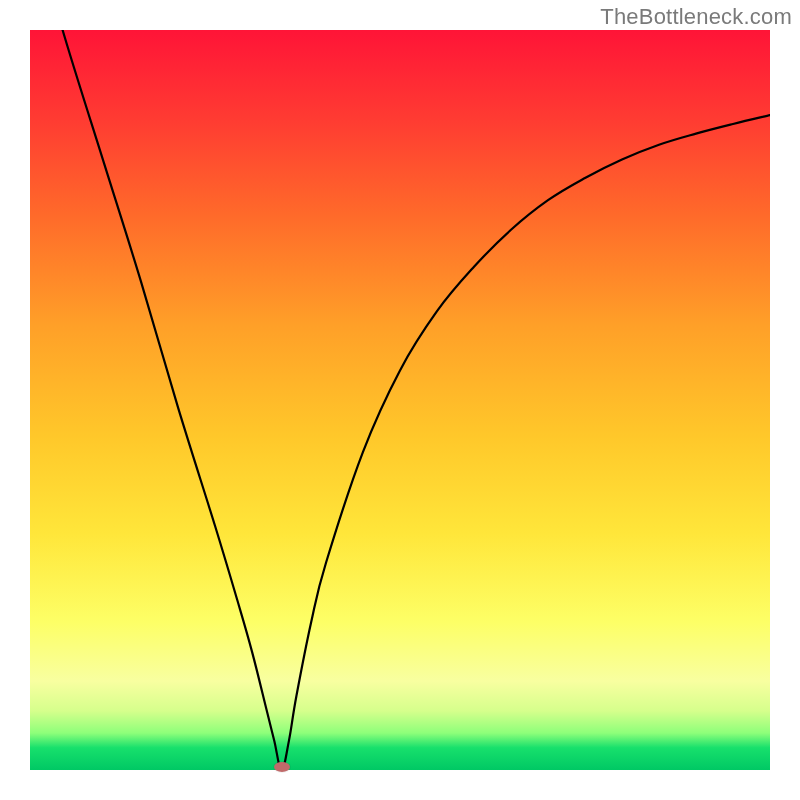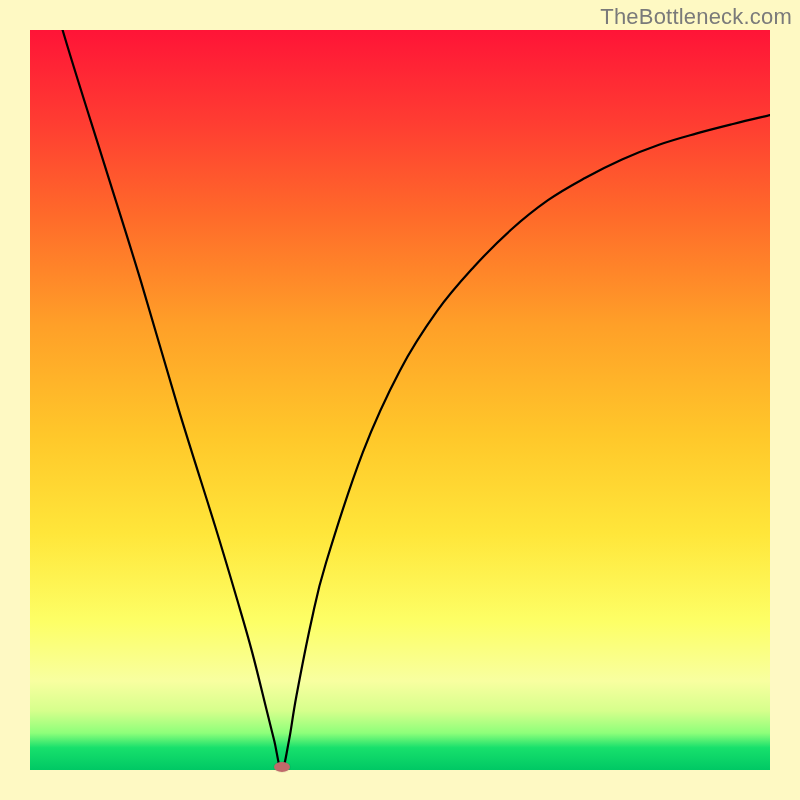--- a/index.html
+++ b/index.html
@@ -8,21 +8,21 @@
     width: 800px;
     height: 800px;
     background: #000;
     font-family: Arial, Helvetica, sans-serif;
     overflow: hidden;
   }
   .frame {
     position: relative;
     width: 800px;
     height: 800px;
-    background: #fef9c3;
+    background: #ffffff;
   }
   .plot-area {
     position: absolute;
     left: 30px;
     top: 30px;
     width: 740px;
     height: 740px;
     background: linear-gradient(to bottom,
       #ff1437 0%,
       #ff3b32 12%,

